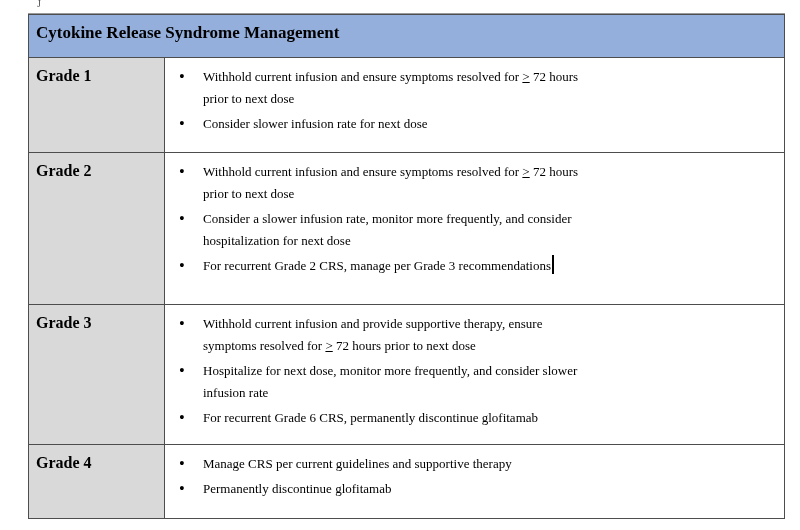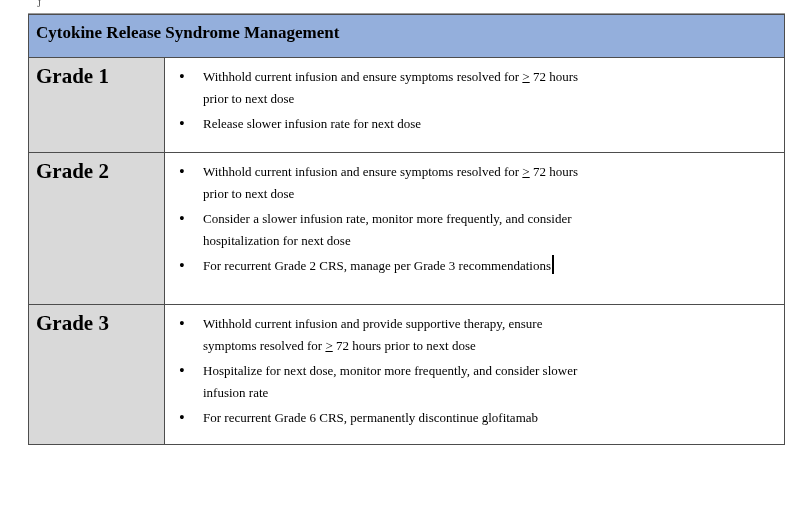--- a/index.html
+++ b/index.html
@@ -31,21 +31,21 @@
     vertical-align:top;
   }
   td.header-cell{
     background:var(--header-bg);
     font-weight:bold;font-size:17px;line-height:22px;
     padding:7px 10px 2px 7px;
     height:43px;
   }
   td.grade-cell{
     background:var(--grade-bg);
-    font-weight:bold;font-size:21px;line-height:22px;
+    font-weight:bold;font-size:16px;line-height:22px;
     padding:7px 6px 4px 7px;
   }
   td.content-cell{
     background:var(--content-bg);
     padding:8px 8px 4px 0;
   }
   #rows tr:nth-child(1){height:95px;}
   #rows tr:nth-child(2){height:152px;margin-left:20px;}
   #rows tr:nth-child(3){height:140px;padding-left:39px;}
   #rows tr:nth-child(4){height:74px;}
@@ -85,21 +85,21 @@
     <tbody id="rows">
         <tr>
           <td class="grade-cell"><span>Grade 1</span></td>
           <td class="content-cell">
             <div class="bullet-item">
               <span class="bullet-marker">•</span>
               <div class="bullet-text">Withhold current infusion and ensure symptoms resolved for <span class="geq">&gt;</span> 72 hours<br>prior to next dose</div>
             </div>
             <div class="bullet-item">
               <span class="bullet-marker">•</span>
-              <div class="bullet-text">Release slower infusion rate for next dose</div>
+              <div class="bullet-text">Consider slower infusion rate for next dose</div>
             </div>
           </td>
         </tr>
         <tr>
           <td class="grade-cell"><span>Grade 2</span></td>
           <td class="content-cell">
             <div class="bullet-item">
               <span class="bullet-marker">•</span>
               <div class="bullet-text">Withhold current infusion and ensure symptoms resolved for <span class="geq">&gt;</span> 72 hours<br>prior to next dose</div>
             </div>
@@ -123,15 +123,28 @@
             <div class="bullet-item">
               <span class="bullet-marker">•</span>
               <div class="bullet-text">Hospitalize for next dose, monitor more frequently, and consider slower<br>infusion rate</div>
             </div>
             <div class="bullet-item">
               <span class="bullet-marker">•</span>
               <div class="bullet-text">For recurrent Grade 6 CRS, permanently discontinue glofitamab</div>
             </div>
           </td>
         </tr>
+        <tr>
+          <td class="grade-cell"><span>Grade 4</span></td>
+          <td class="content-cell">
+            <div class="bullet-item">
+              <span class="bullet-marker">•</span>
+              <div class="bullet-text">Manage CRS per current guidelines and supportive therapy</div>
+            </div>
+            <div class="bullet-item">
+              <span class="bullet-marker">•</span>
+              <div class="bullet-text">Permanently discontinue glofitamab</div>
+            </div>
+          </td>
+        </tr>
       </tbody>
   </table>
 </div>
 
 </body></html>

